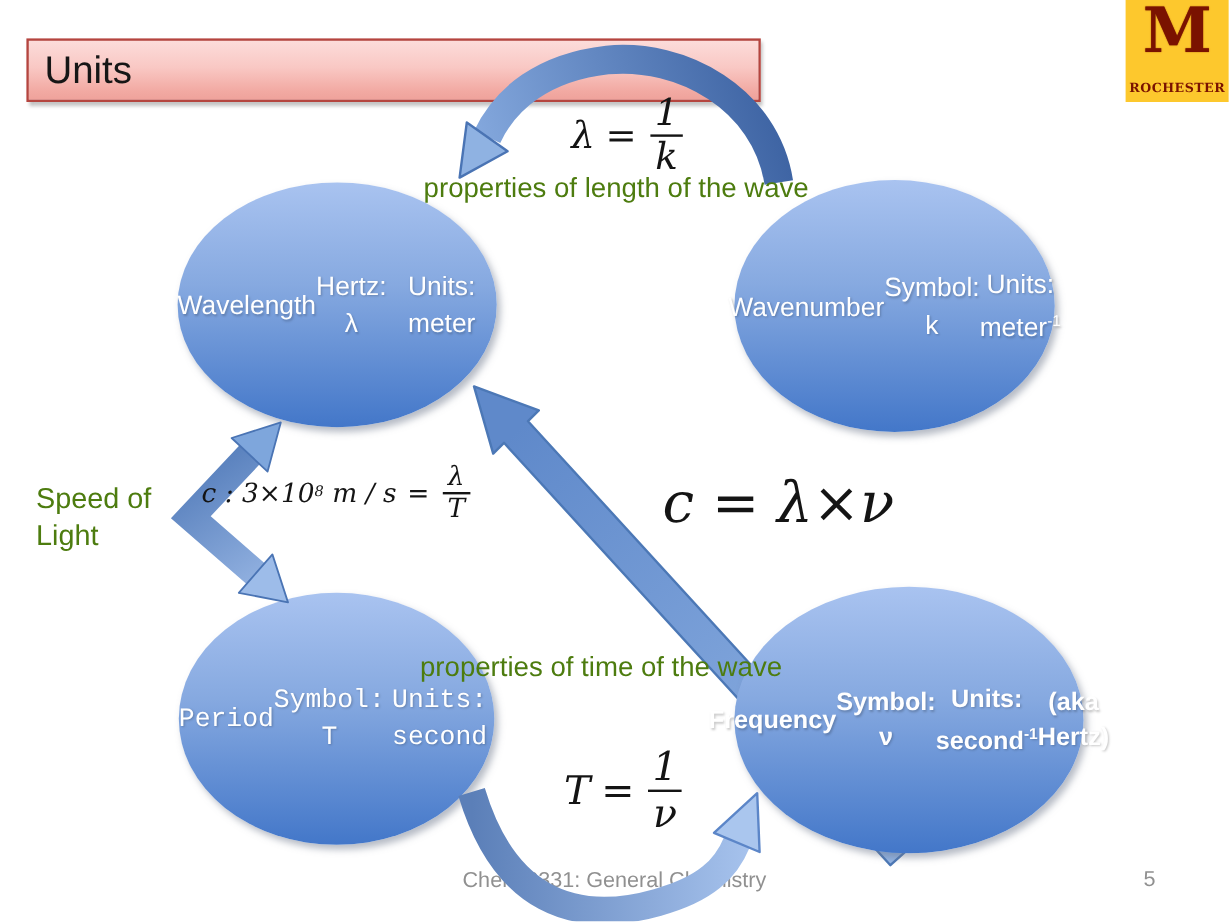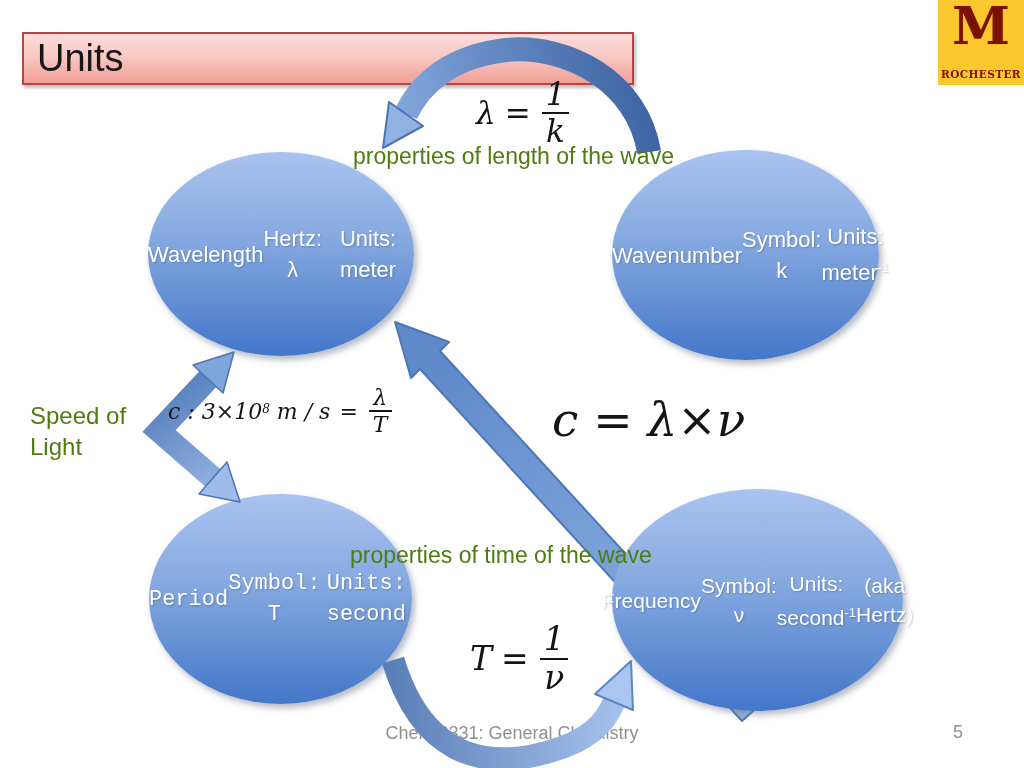--- a/index.html
+++ b/index.html
@@ -8,21 +8,21 @@
     background:#ffffff;font-family:"Liberation Sans", sans-serif;
   }
   
   .title-bar{
     position:absolute;left:22px;top:32px;width:612px;height:53px;
     box-sizing:border-box;border:2px solid #b5453f;
     background:linear-gradient(180deg,#fcdcda 0%,#f9c8c4 45%,#f2aaa3 85%,#efa29b 100%);
     box-shadow:2px 3px 3px rgba(0,0,0,0.25);
     display:flex;align-items:center;padding-left:13px;
   }
-  .title-bar .t{font-size:38px;color:#161616;}
+  .title-bar .t{font-size:32px;color:#161616;}
   
   .logo{
     position:absolute;left:938px;top:0;width:86px;height:85px;
     background:#fdc82d;text-align:center;
   }
   .logo .m{
     position:absolute;top:-4px;left:0;width:100%;
     font-family:"DejaVu Serif",serif;font-weight:bold;font-size:52px;
     color:#7a1200;line-height:60px;text-shadow:0 0 1px #8a2a00;
   }
@@ -36,23 +36,23 @@
     position:absolute;border-radius:50%;
     background:linear-gradient(180deg,#a9c3f0 0%,#86a9e0 42%,#4377c9 100%);
     box-shadow:3px 4px 6px rgba(110,120,140,0.5);
     color:#ffffff;display:flex;flex-direction:row;justify-content:center;
     align-items:center;text-align:center;
     text-shadow:1px 1px 2px rgba(0,0,0,0.22);
   }
   .bubble .bline{font-size:22px;line-height:31px;}
   .bubble sup{font-size:13px;}
   .b-wavelength{left:148px;top:152px;width:266px;height:204px;}
-  .b-wavenumber{left:612px;top:150px;width:267px;height:210px;justify-content:space-between;}
+  .b-wavenumber{left:612px;top:150px;width:267px;height:210px;}
   .b-period{left:149px;top:494px;width:263px;height:210px;font-family:Liberation Mono, monospace;}
-  .b-frequency{left:612px;top:489px;width:291px;height:222px;}
+  .b-frequency{left:612px;top:489px;width:291px;height:222px;font-weight:bold;}
   .b-frequency .bline{font-size:21px;line-height:29px;}
   
   .layer{position:absolute;left:0;top:0;width:1024px;height:768px;pointer-events:none;}
   
   .formula{
     position:absolute;font-family:"DejaVu Serif",serif;font-style:italic;
     color:#141414;display:flex;align-items:center;white-space:nowrap;
   }
   .formula .eq{margin:0 9px;}
   .formula .unit{margin-left:7px;}

